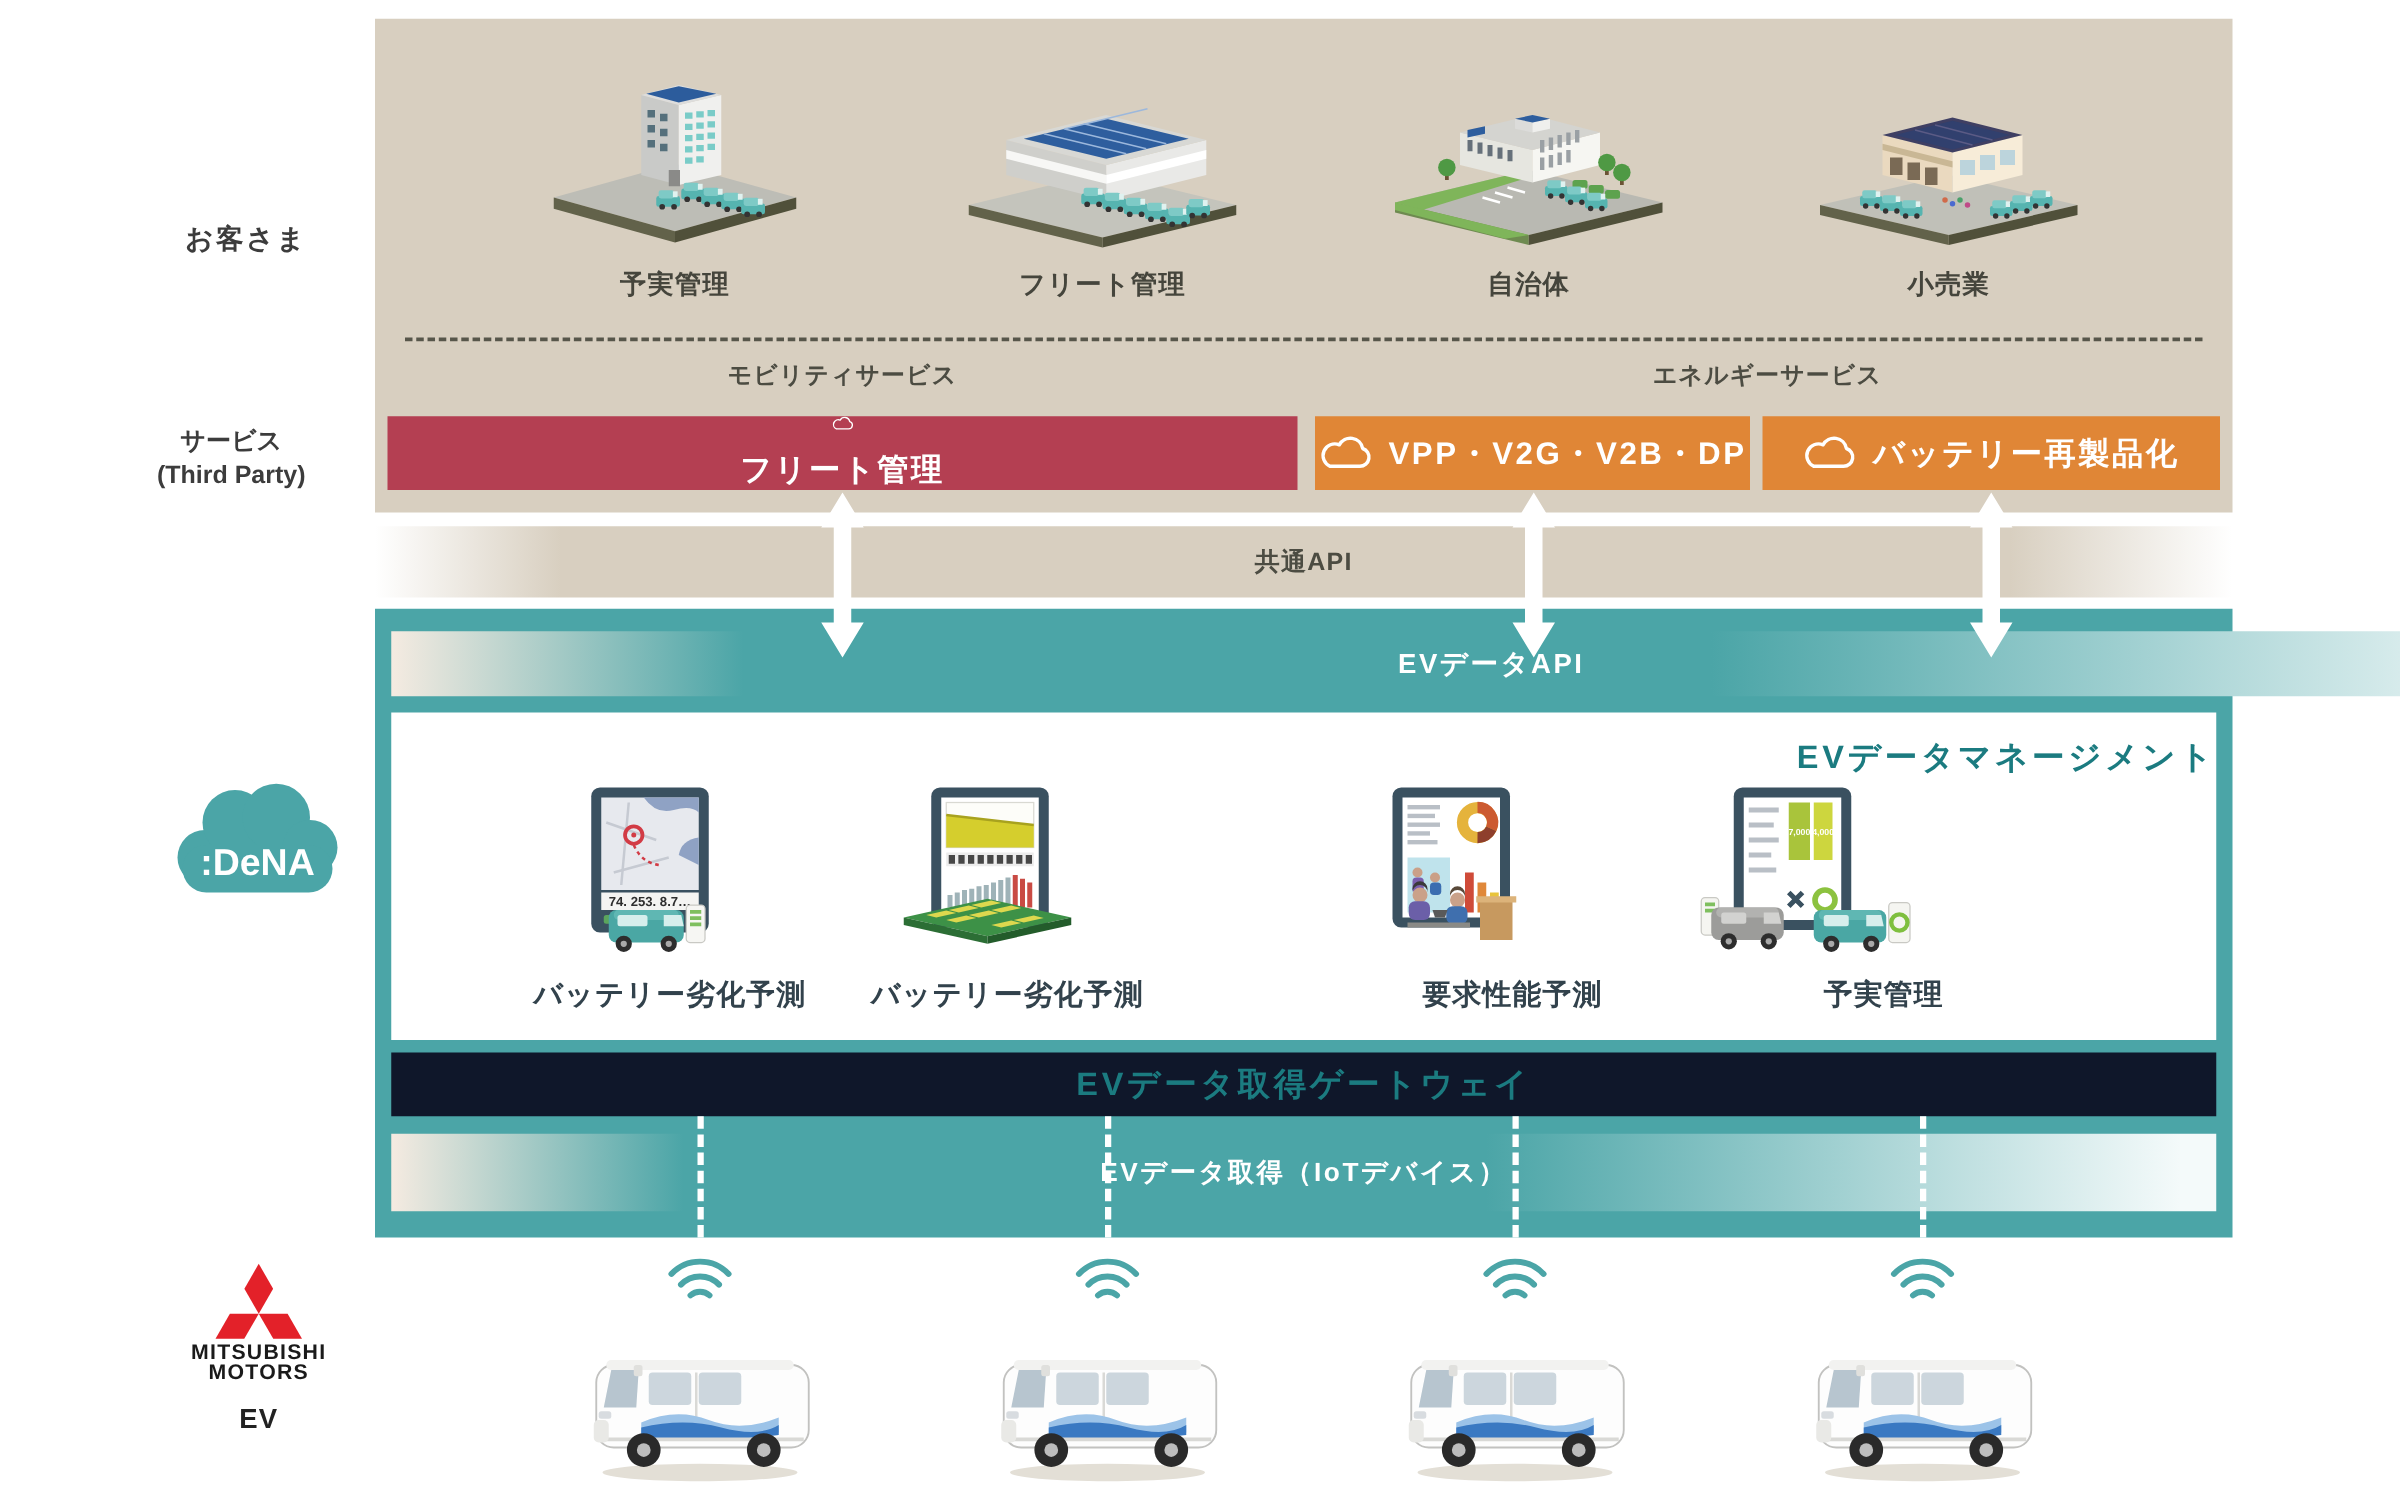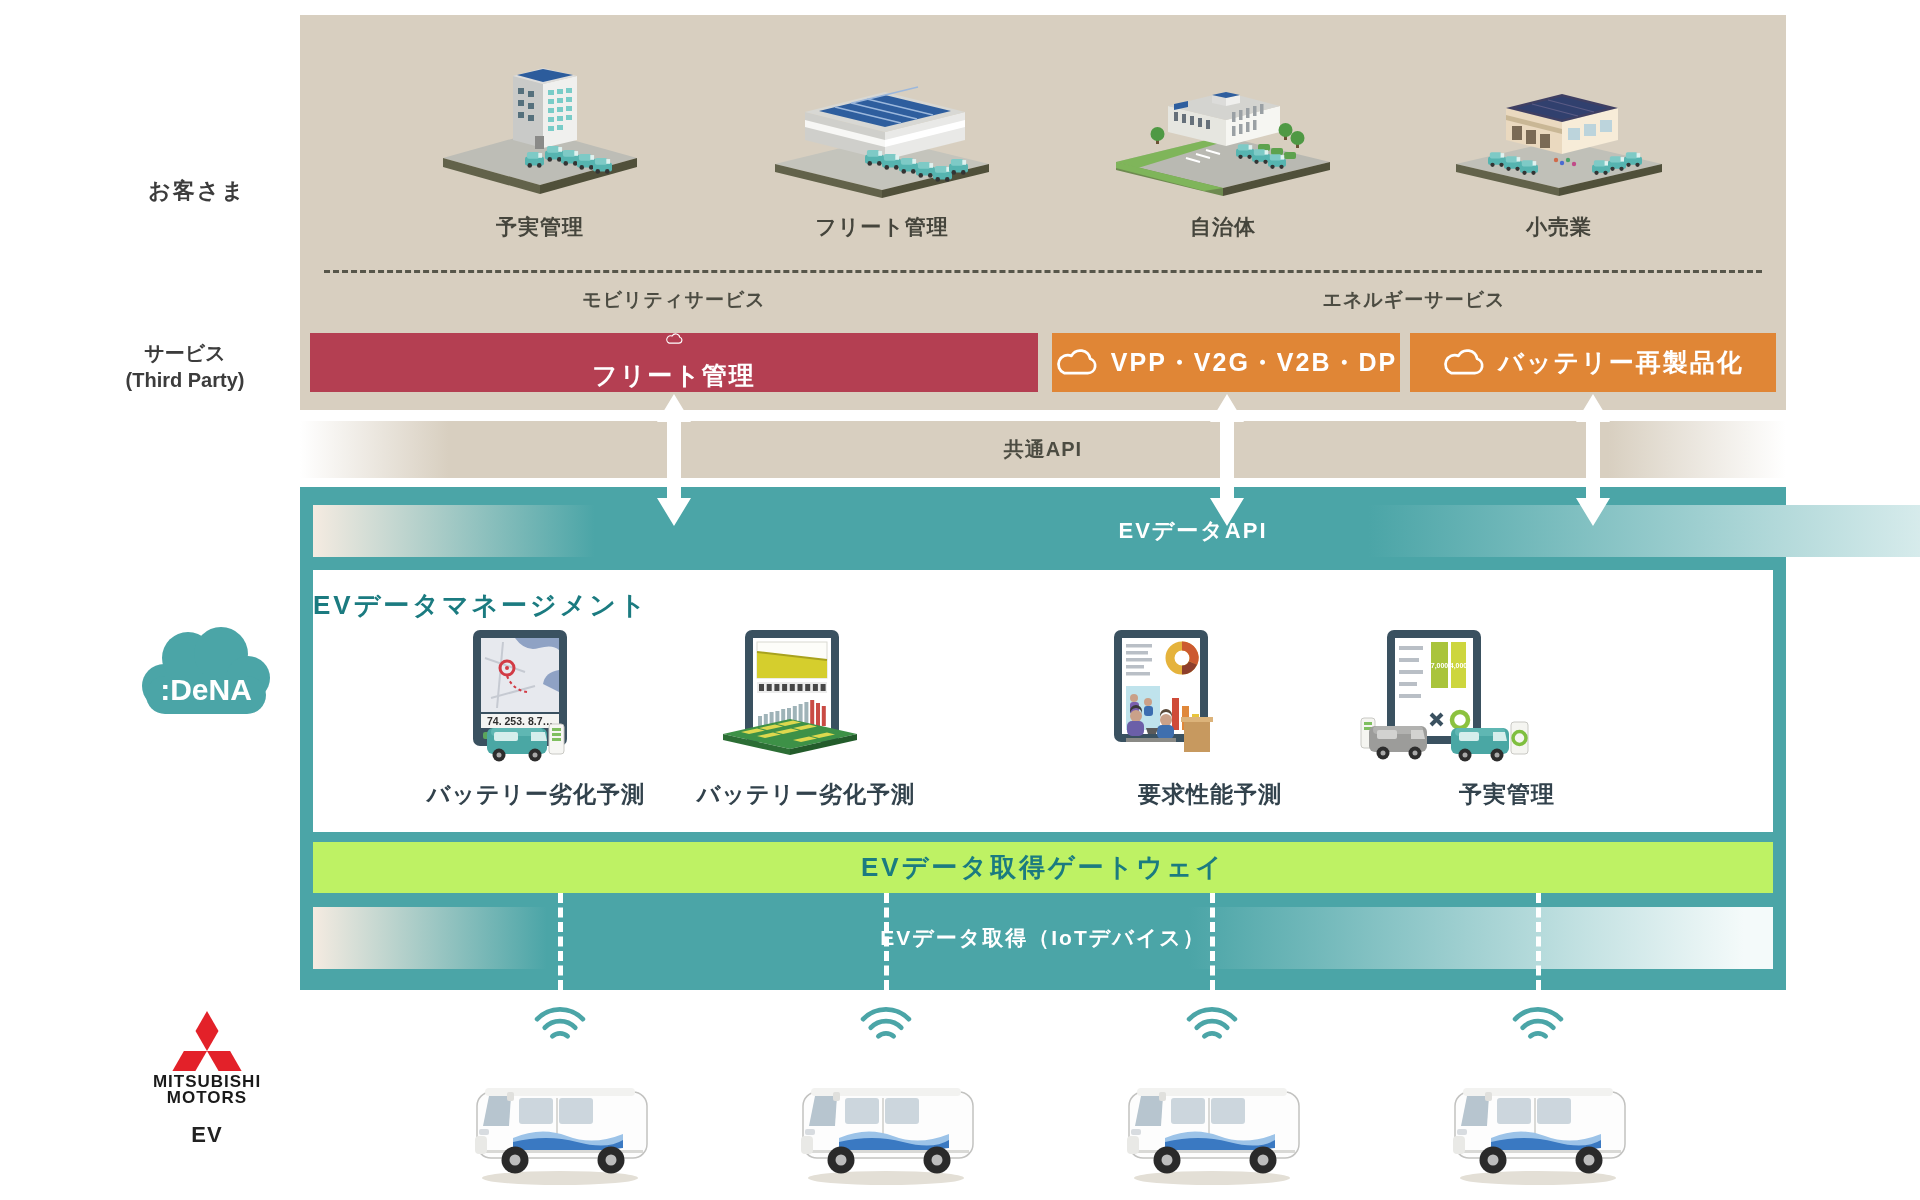--- a/index.html
+++ b/index.html
@@ -21,24 +21,24 @@
       display:flex;align-items:center;justify-content:center;}
   #common-api-strip span{font-size:20px;font-weight:bold;color:#4c4c42;letter-spacing:1px;}
   .flow-arrow{position:absolute;top:392px;width:42px;height:136px;z-index:6;}
   
   #teal-panel{left:300px;top:487px;width:1486px;height:503px;background:#4ba5a7;}
   #api-band{position:absolute;left:13px;top:18px;width:1760px;height:52px;
       background:linear-gradient(90deg,#f5ebe1 0%,#4ba5a7 16%,#4ba5a7 60%,#f4fafa 98%);
       display:flex;align-items:center;justify-content:center;}
   #api-band span{color:#fff;font-size:22px;font-weight:bold;letter-spacing:2px;}
   #mgmt-box{position:absolute;left:13px;top:83px;width:1460px;height:262px;background:#fff;}
-  #mgmt-title{position:absolute;left:0;right:0;top:18px;text-align:left;font-size:26px;font-weight:bold;color:#1b7b80;letter-spacing:3px;}
+  #mgmt-title{position:absolute;left:0;right:0;top:18px;text-align:right;font-size:26px;font-weight:bold;color:#1b7b80;letter-spacing:3px;}
   .feature{position:absolute;top:58px;width:250px;text-align:right;}
   .feature .flabel{margin-top:2px;font-size:23px;font-weight:bold;color:#32424c;letter-spacing:1px;}
-  #gw-box{position:absolute;left:13px;top:355px;width:1460px;height:51px;background:#bef264;
+  #gw-box{position:absolute;left:13px;top:355px;width:1460px;height:51px;background:#0f172a;
       display:flex;align-items:center;justify-content:center;}
   #gw-box span{font-size:26px;font-weight:bold;color:#1b7b80;letter-spacing:3px;}
   #iot-band{position:absolute;left:13px;top:420px;width:1460px;height:62px;
       background:linear-gradient(90deg,#f5ebe1 0%,#4ba5a7 16%,#4ba5a7 60%,#f4fafa 98%);
       display:flex;align-items:center;justify-content:center;}
   #iot-band span{color:#fff;font-size:21px;font-weight:bold;letter-spacing:2px;}
   .iot-dash{position:absolute;top:406px;height:97px;width:0;border-left:5px dashed #fff;z-index:4;}
   
   .ev-unit{position:absolute;top:1002px;width:220px;text-align:center;}
   .ev-unit svg{display:block;margin:0 auto;}

